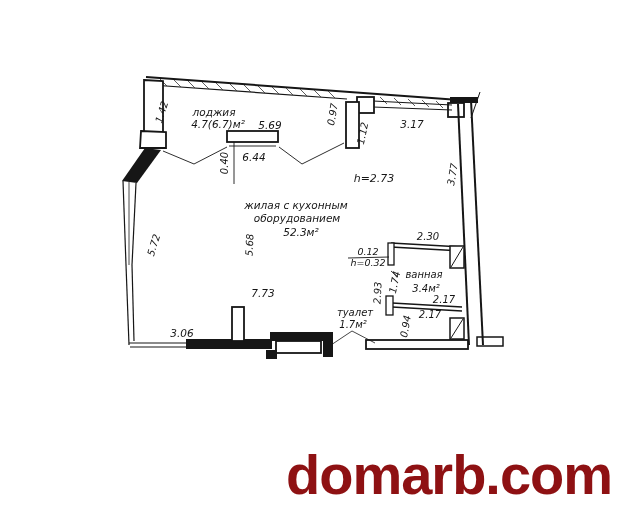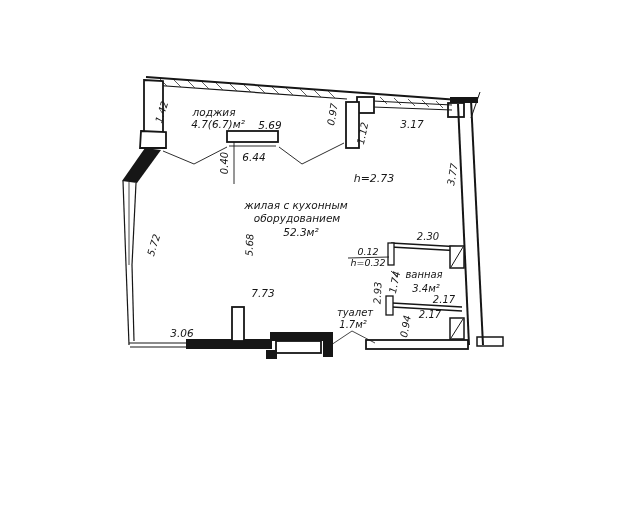--- a/index.html
+++ b/index.html
@@ -162,14 +162,15 @@
     <text class="t s10" x="398" y="283" transform="rotate(-78 398 283)">1.74</text>
     <text class="t s10" x="381" y="293" transform="rotate(-87 381 293)">2.93</text>
     <text class="t s10" x="444" y="303">2.17</text>
     <text class="t s10" x="430" y="318">2.17</text>
     <text class="t s10" x="409" y="327" transform="rotate(-80 409 327)">0.94</text>
     <text class="t s10" x="355" y="316">туалет</text>
     <text class="t s10" x="353" y="328">1.7м²</text>
   </g>
 </svg>
 
+<div class="wm" style="color: rgb(142, 17, 19);">domarb.com</div>
 
 </div>
 
 </body></html>

